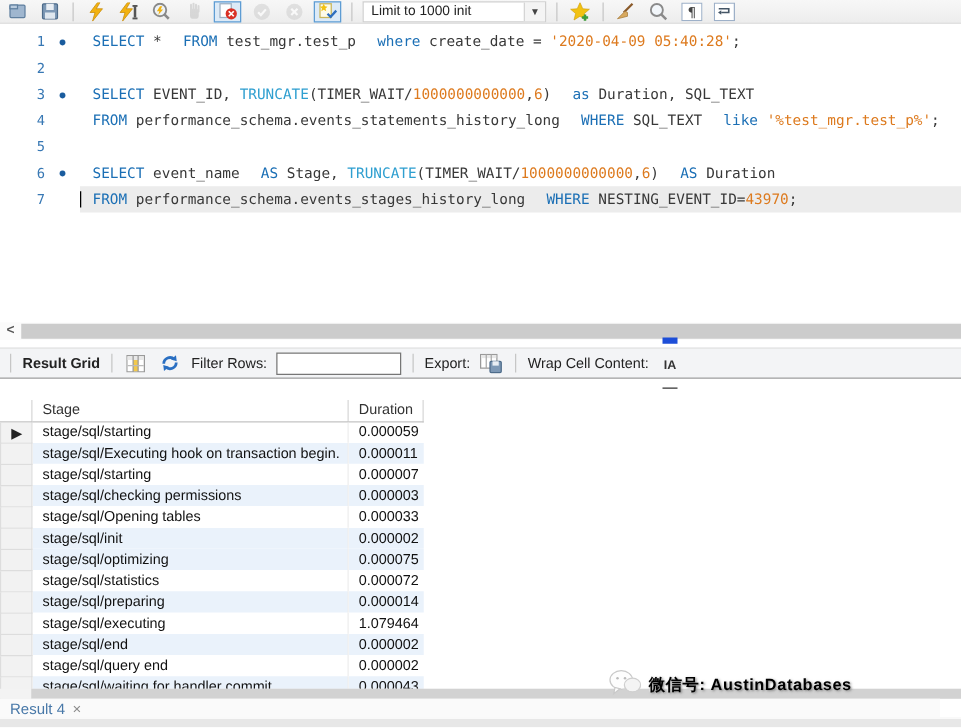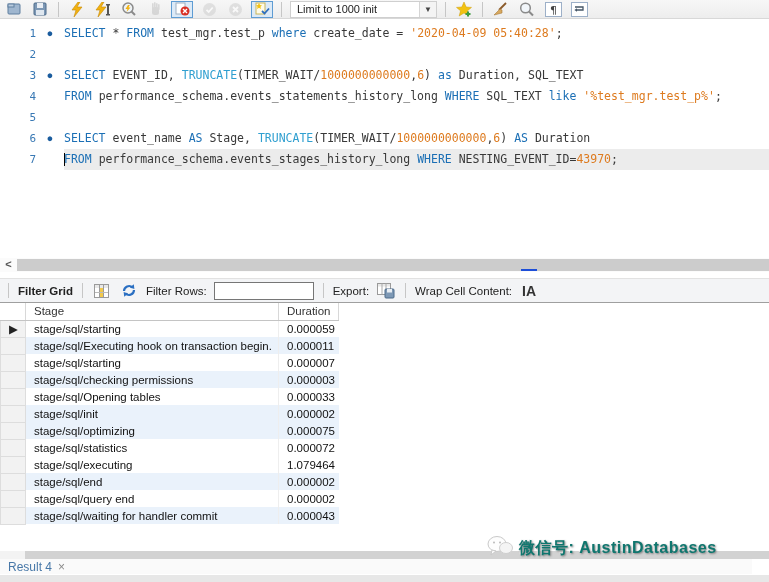--- a/index.html
+++ b/index.html
@@ -31,21 +31,21 @@
   .editor { position:absolute; left:0; top:20px; width:769px; height:238px;
             background:#fff; overflow:hidden; padding-top:3px;
             font-family:"DejaVu Sans Mono", monospace; font-size:11.5px; }
   .code-line { display:flex; height:21px; line-height:21px; white-space:pre; }
   .ln { width:36px; text-align:right; color:#3878b4; font-size:11px; flex:0 0 auto; }
   .bp { width:28px; text-align:center; color:#1a5c9e; font-size:8px; flex:0 0 auto; line-height:21px; }
   .code { flex:1 1 auto; white-space:pre; overflow:hidden; }
   .code.cur { background:#ececec; }
   .caret-bar { display:inline-block; width:0; height:13px; border-left:1px solid #000;
                vertical-align:middle; margin-right:-1px; }
-  .tok-kw  { color:#1b6fb5; }
+  .tok-kw  { color:#1b6fb5;margin-left:10px; }
   .tok-fn  { color:#2f9fd0; }
   .tok-num { color:#dd7a1e; }
   .tok-str { color:#dd7a1e; }
   .tok-pl  { color:#383838; }
 
   
   .editor-hscroll { position:absolute; left:0; top:258px; width:769px; height:14px;
                     background:#fbfbfb; display:flex; align-items:center; }
   .scroll-left-btn { width:17px; height:14px; text-align:center; font-weight:bold;
                      color:#555; font-size:11px; line-height:13px; background:#fbfbfb; }
@@ -54,25 +54,25 @@
   
   .result-toolbar { position:absolute; left:0; top:278px; width:769px; height:25px;
                     background:#f3f4f6; border-top:1px solid #e2e2e2; border-bottom:1px solid #9f9f9f;
                     display:flex; align-items:center; gap:7px; padding:0 6px; }
   .result-toolbar .lbl { font-size:11.5px; color:#222; white-space:nowrap; }
   .result-toolbar .lbl.bold { font-weight:bold; }
   .filter-input { width:100px; height:18px; border:1px solid #767676; background:#fff;
                   font-size:11px; padding:0 3px; }
   .rt-icon { display:inline-flex; align-items:center; justify-content:center;
              width:20px; height:18px; flex:0 0 auto; }
-  .wrapcell-glyph { font-size:14px; font-weight:bold; color:#333;
-                    border-top:2px solid #1d4ed8; border-bottom:1px solid #333; padding:12px 1px; }
-
-  
-  .grid-panel { position:absolute; left:0; top:303px; width:769px; height:248px;
+  .wrapcell-glyph { font-size:10px; font-weight:bold; color:#333;
+                    border-top:5px solid #1d4ed8; border-bottom:1px solid #333; padding:12px 1px; }
+
+  
+  .grid-panel { position:absolute; left:0; top:320px; width:769px; height:248px;
                 background:#fff; overflow:hidden; }
   table.grid { border-collapse:collapse; table-layout:fixed; width:338px; }
   table.grid th, table.grid td { font-size:11.5px; height:17px; padding:0 0 0 8px;
                 text-align:left; font-weight:normal; white-space:nowrap; overflow:hidden; }
   table.grid th { background:#fff; color:#333; border-bottom:1px solid #c4c4c4;
                   border-right:1px solid #d8d8d8; }
   td.sel { width:25px; background:#f2f2f2; border:1px solid #ddd; padding:0;
            text-align:center; font-size:7px; color:#222; }
   th.sel-h { width:25px; border-right:1px solid #d8d8d8; }
   col.c-stage { width:253px; } col.c-dur { width:60px; }
@@ -87,21 +87,21 @@
             display:flex; align-items:center; }
   .result-tab { display:flex; align-items:center; gap:6px; padding:0 8px; height:100%; }
   .result-tab .tab-label { font-size:12px; color:#4878a8; }
   .result-tab .tab-close { font-size:12px; color:#8a8a8a; line-height:12px; }
   .statusbar { position:absolute; left:0; top:574px; width:769px; height:8px;
                background:#e7e7e7; border-top:1px solid #fff; }
 
   
   .watermark { position:absolute; left:487px; top:533px; width:275px; height:30px;
                display:flex; align-items:center; gap:6px; pointer-events:none; }
-  .watermark .wm-text { font-size:16px; font-weight:bold; color:#0f766e;
+  .watermark .wm-text { font-size:13px; font-weight:bold; color:#000000;
                text-shadow:1px 1px 2px rgba(120,120,120,.9), -1px -1px 1px rgba(255,255,255,.6);
                white-space:nowrap; letter-spacing:.5px; }
 </style>
 </head>
 <body>
 
 <div class="app">
 
   <div class="toolbar">
     <span class="tbtn">
@@ -225,21 +225,21 @@
       </div>
   </div>
 
   <div class="editor-hscroll">
     <span class="scroll-left-btn">&lt;</span>
     <div class="thumb"></div>
   </div>
 
   <div class="result-toolbar">
     <span class="sep"></span>
-    <span class="lbl bold">Filter Grid</span>
+    <span class="lbl bold">Result Grid</span>
     <span class="sep"></span>
     <span class="rt-icon">
       <svg width="15" height="14">
           <rect x="0.5" y="0.5" width="14" height="13" fill="#fff" stroke="#9a9a9a"></rect>
           <rect x="1" y="1" width="13" height="3" fill="#e8e8e8"></rect>
           <rect x="5.5" y="4" width="4" height="9" fill="#f2c94c"></rect>
           <line x1="5.5" y1="0.5" x2="5.5" y2="13.5" stroke="#9a9a9a"></line>
           <line x1="9.5" y1="0.5" x2="9.5" y2="13.5" stroke="#9a9a9a"></line>
           <line x1="1" y1="8.5" x2="14" y2="8.5" stroke="#bbb"></line>
         </svg>
@@ -321,20 +321,25 @@
           <tr class="stripe">
             <td class="sel"></td>
             <td class="stage">stage/sql/optimizing</td>
             <td class="dur">0.000075</td>
           </tr>
           <tr class="">
             <td class="sel"></td>
             <td class="stage">stage/sql/statistics</td>
             <td class="dur">0.000072</td>
           </tr>
+          <tr class="stripe">
+            <td class="sel"></td>
+            <td class="stage">stage/sql/preparing</td>
+            <td class="dur">0.000014</td>
+          </tr>
           <tr class="">
             <td class="sel"></td>
             <td class="stage">stage/sql/executing</td>
             <td class="dur">1.079464</td>
           </tr>
           <tr class="stripe">
             <td class="sel"></td>
             <td class="stage">stage/sql/end</td>
             <td class="dur">0.000002</td>
           </tr>

